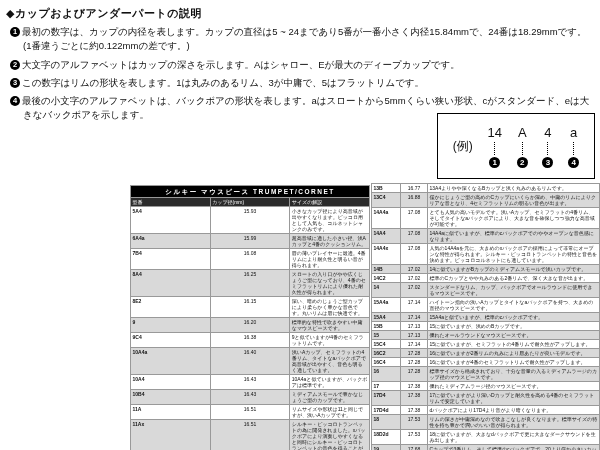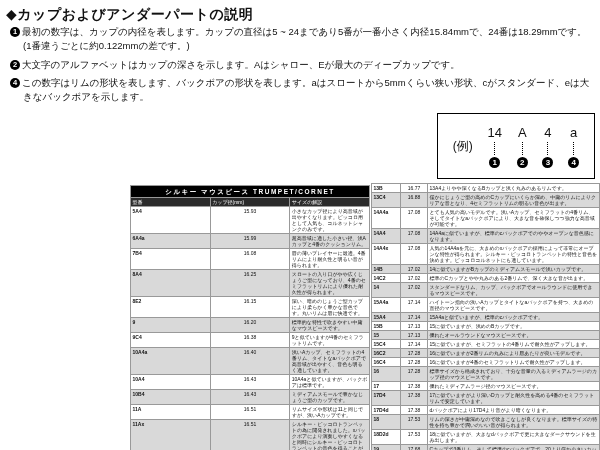--- a/index.html
+++ b/index.html
@@ -1,18 +1,18 @@
 <!DOCTYPE html>
 <html><head>
 <meta charset="utf-8">
 <style>
   html,body{margin:0;padding:0;width:600px;height:450px;overflow:hidden;background:#ffffff;}
   body{font-family:"Liberation Sans","DejaVu Sans",sans-serif;color:#111;position:relative;}
 
-  .heading{position:absolute;left:6px;top:6px;font-size:14px;font-weight:bold;letter-spacing:.5px;}
+  .heading{position:absolute;left:6px;top:6px;font-size:11px;font-weight:bold;letter-spacing:.5px;}
 
   .notes{position:absolute;left:10px;top:25px;width:584px;}
   .note{font-size:9.5px;line-height:1.5;margin:0 0 4px 0;text-indent:-13px;padding-left:13px;}
   .circ{display:inline-block;width:10px;height:10px;border-radius:50%;background:#000;color:#fff;
         font-size:7.5px;line-height:10px;text-align:center;font-weight:bold;margin-right:2px;
         text-indent:0;vertical-align:1px;}
 
   .example-box{position:absolute;left:437px;top:113px;width:156px;height:64px;border:1.5px solid #000;
         background:#fff;display:flex;align-items:center;justify-content:space-evenly;}
   .ex-label{font-size:12px;}
@@ -38,21 +38,22 @@
   .cols-row th:nth-child(2){width:23px;}
 </style>
 </head>
 <body>
 
 <div class="heading">◆カップおよびアンダーパートの説明</div>
 
 <div class="notes">
   <p class="note"><span class="circ">1</span><span>最初の数字は、カップの内径を表します。カップの直径は5 ~ 24まであり5番が一番小さく内径15.84mmで、24番は18.29mmです。(1番違うごとに約0.122mmの差です。)</span></p>
   <p class="note"><span class="circ">2</span><span>大文字のアルファベットはカップの深さを示します。Aはシャロー、Eが最大のディープカップです。</span></p>
-  <p class="note"><span class="circ">4</span><span>この数字はリムの形状を表します、バックボアの形状を表します。aはスロートから5mmくらい狭い形状、cがスタンダード、eは大きなバックボアを示します。</span></p>
+  <p class="note"><span class="circ">3</span><span>この数字はリムの形状を表します。1は丸みのあるリム、3が中庸で、5はフラットリムです。</span></p>
+  <p class="note"><span class="circ">4</span><span>最後の小文字のアルファベットは、バックボアの形状を表します。aはスロートから5mmくらい狭い形状、cがスタンダード、eは大きなバックボアを示します。</span></p>
 </div>
 
 <div class="example-box">
   <span class="ex-label">(例)</span>
   <span class="ex-col">
     <span class="ex-val">14</span>
     <span class="ex-dots"></span>
     <span class="ex-circ">1</span>
   </span>
   <span class="ex-col">

